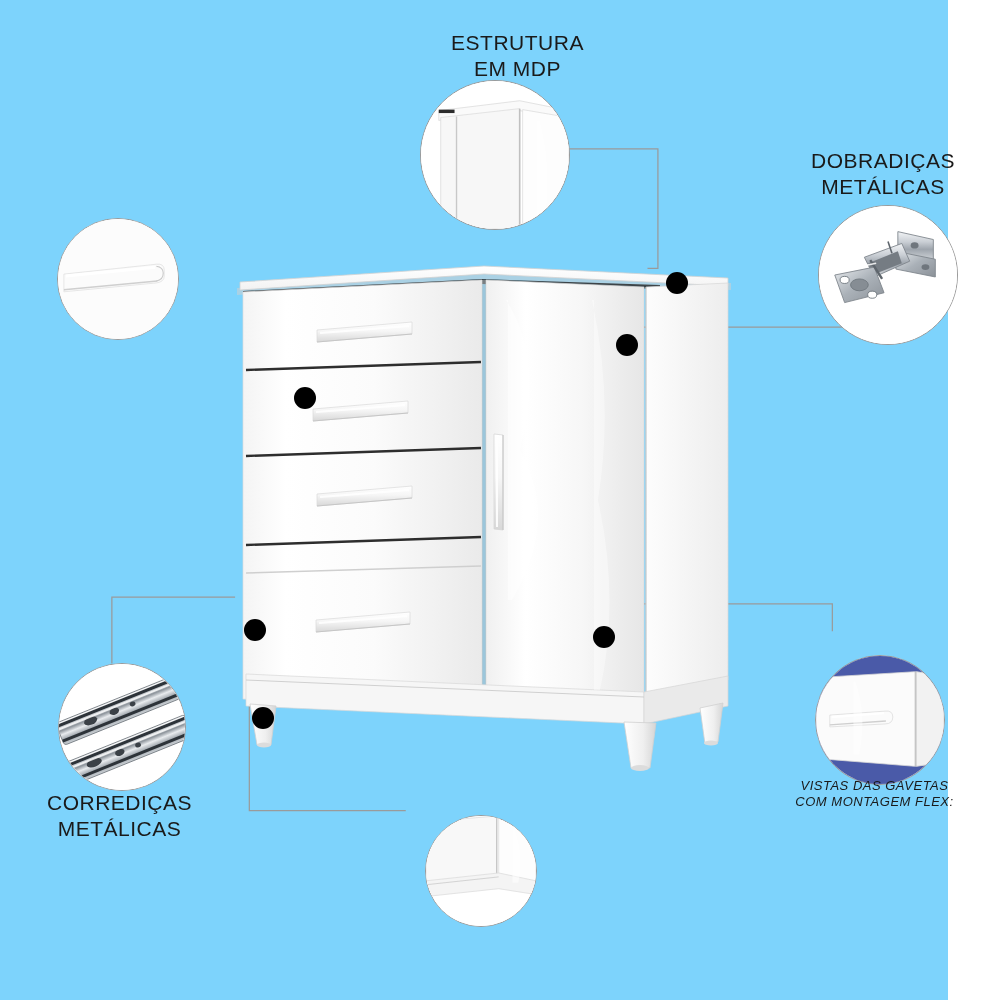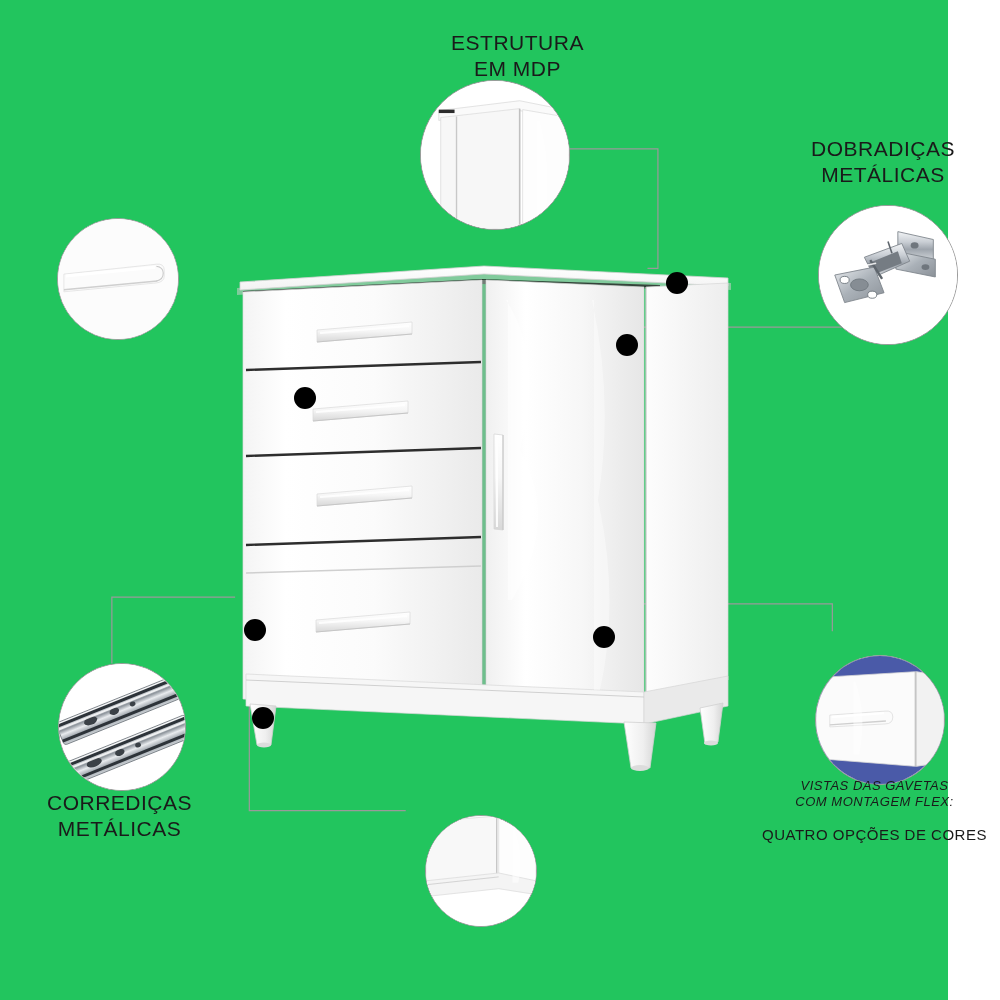--- a/index.html
+++ b/index.html
@@ -5,21 +5,21 @@
   * { box-sizing: border-box; margin: 0; padding: 0; }
   html, body {
     width: 1000px; height: 1000px;
     background: #ffffff;
     font-family: "Liberation Sans", sans-serif;
     overflow: hidden;
   }
   #stage {
     position: relative;
     width: 948px; height: 1000px;
-    background: #22c55e;
+    background: #7dd3fc;
   }
 
   
   .label {
     position: absolute;
     text-align: center;
     color: #1a1a1a;
     letter-spacing: 0.5px;
     line-height: 1.22;
     white-space: pre-line;
@@ -303,24 +303,23 @@
   <div class="dot" style="left:294px; top:387px; width:22px; height:22px;"></div>
   <div class="dot" style="left:616px; top:334px; width:22px; height:22px;"></div>
   <div class="dot" style="left:244px; top:619px; width:22px; height:22px;"></div>
   <div class="dot" style="left:252px; top:707px; width:22px; height:22px;"></div>
   <div class="dot" style="left:593px; top:626px; width:22px; height:22px;"></div>
 
   <div class="label big" style="left:425px; top:30px; width:185px;">ESTRUTURA
 EM MDP</div>
 
 
-  <div class="label big" style="left:788px; top:136px; width:190px;">DOBRADIÇAS
+  <div class="label big" style="left:788px; top:148px; width:190px;">DOBRADIÇAS
 METÁLICAS</div>
 
   <div class="label big" style="left:22px; top:790px; width:195px;">CORREDIÇAS
 METÁLICAS</div>
 
 
   <div class="label mid" style="left:752px; top:778px; width:245px;">VISTAS DAS GAVETAS
 COM MONTAGEM FLEX:</div>
-  <div class="label small" style="left:752px; top:826px; width:245px;">QUATRO OPÇÕES DE CORES</div>
 
 </div>
 
 </body></html>

